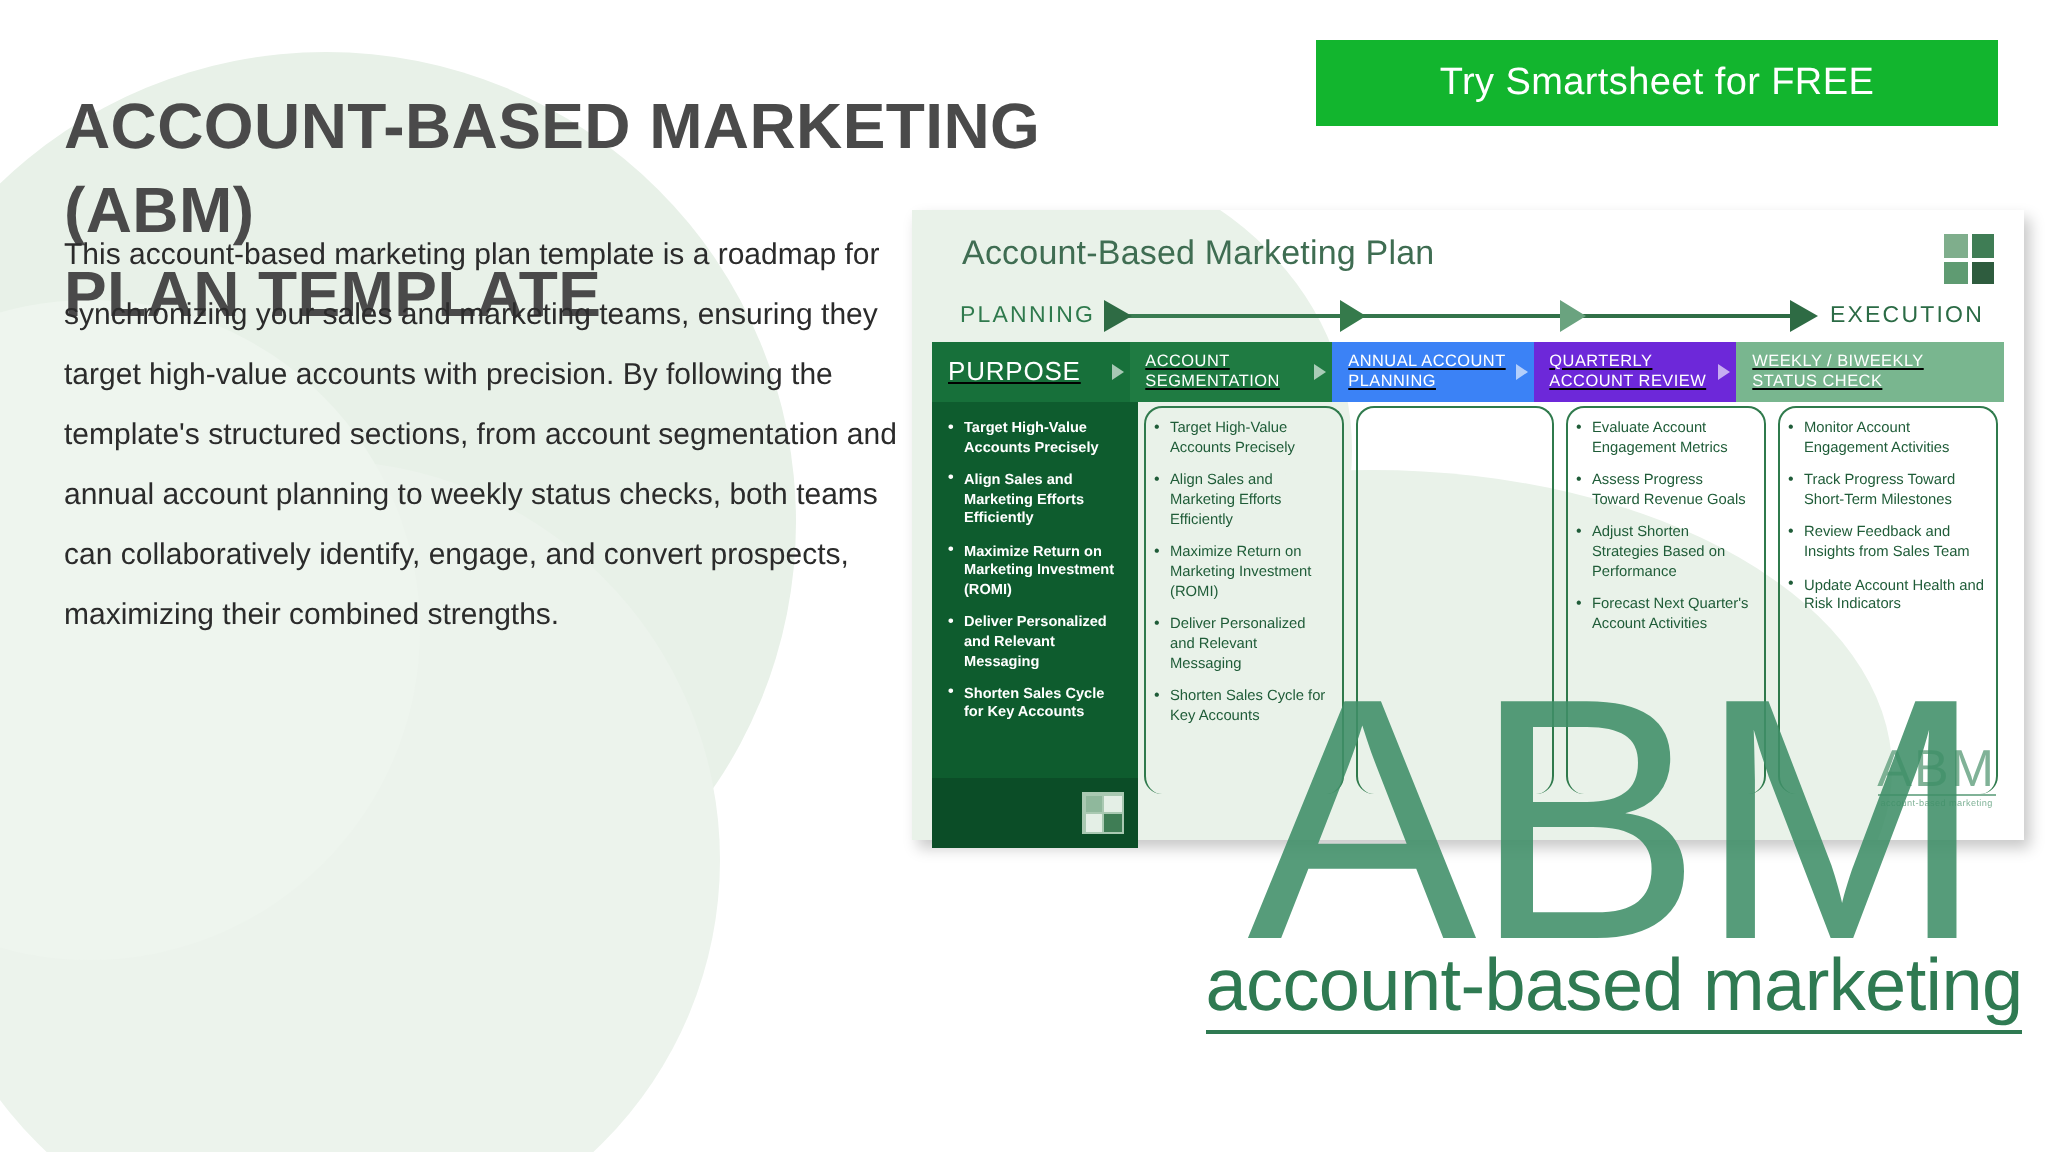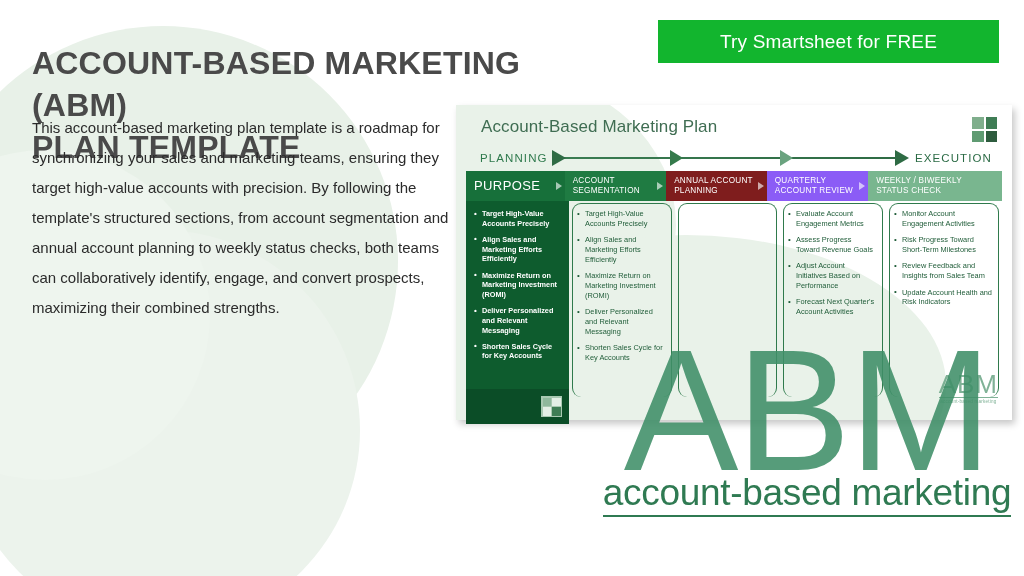--- a/index.html
+++ b/index.html
@@ -77,33 +77,33 @@
     background:linear-gradient(to right,#3a7d52,#2e6b44);}
   #arrow-track .chev{position:absolute;top:1px;width:0;height:0;
     border-top:8px solid transparent;border-bottom:8px solid transparent;}
   #arrow-track .c1{left:0;border-left:14px solid #2e6b44;}
   #arrow-track .c2{left:33%;border-left:13px solid #357a4b;}
   #arrow-track .c3{left:64%;border-left:13px solid #6aa37f;}
   #arrow-track .c4{right:0;border-left:14px solid #2e6b44;}
 
   
   #col-headers{position:absolute;left:10px;top:66px;width:536px;height:30px;display:flex;}
-  .col-head{position:relative;display:flex;align-items:center;padding:0 5px 0 8px;box-sizing:border-box;}
+  .col-head{position:relative;display:flex;align-items:center;padding:0 5px 0 8px;box-sizing:border-box;text-decoration:underline;}
   .col-head .ch-text{
     font-size:8.2px;line-height:1.25;color:#ffffff;letter-spacing:.25px;
     text-transform:uppercase;white-space:pre-line;font-weight:500;
   }
   .col-head .ch-text.big{font-size:13px;letter-spacing:.4px;font-weight:400;}
   .col-head .ch-arrow{position:absolute;right:3px;top:50%;transform:translateY(-50%);
     width:0;height:0;border-top:4px solid transparent;border-bottom:4px solid transparent;
     border-left:6px solid rgba(255,255,255,.62);}
   .col-head.h0{background:#17703a;}
   .col-head.h1{background:#1f7b42;}
-  .col-head.h2{background:#7f1d1d;}
-  .col-head.h3{background:#8b5cf6;}
+  .col-head.h2{background:#3b82f6;}
+  .col-head.h3{background:#6d28d9;}
   .col-head.h4{background:#79b68f;}
 
   
   #col-bodies{position:absolute;left:10px;top:96px;width:536px;height:188px;display:flex;}
   .col-body{position:relative;box-sizing:border-box;padding:8px 7px 6px 7px;}
   .col-body.b0{background:#0e5c2e;}
   .col-body.b0 .bullets{color:#ffffff;}
   .col-body.inner{background:transparent;}
   .col-body .panel{
     position:absolute;left:3px;right:3px;top:2px;bottom:-8px;
@@ -240,29 +240,29 @@
         </ul>
       </div>
       <div class="col-body inner" style="width: 105px;">
         <div class="panel"></div>
       </div>
       <div class="col-body inner" style="width: 106px;">
         <div class="panel"></div>
         <ul class="bullets">
           <li>Evaluate Account Engagement Metrics</li>
           <li>Assess Progress Toward Revenue Goals</li>
-          <li>Adjust Account Initiatives Based on Performance</li>
+          <li>Adjust Shorten Strategies Based on Performance</li>
           <li>Forecast Next Quarter's Account Activities</li>
         </ul>
       </div>
       <div class="col-body inner" style="width: 116px;">
         <div class="panel"></div>
         <ul class="bullets">
           <li>Monitor Account Engagement Activities</li>
-          <li>Risk Progress Toward Short-Term Milestones</li>
+          <li>Track Progress Toward Short-Term Milestones</li>
           <li>Review Feedback and Insights from Sales Team</li>
           <li>Update Account Health and Risk Indicators</li>
         </ul>
       </div>
     </div>
 
   <div id="card-footer-block">
     <div id="footer-squares">
       <i></i>
         <i></i>

